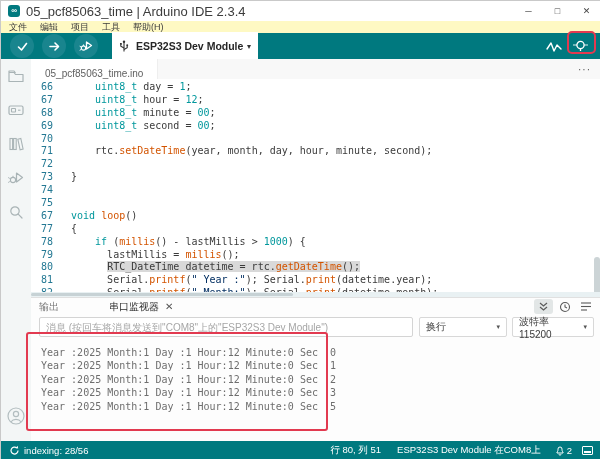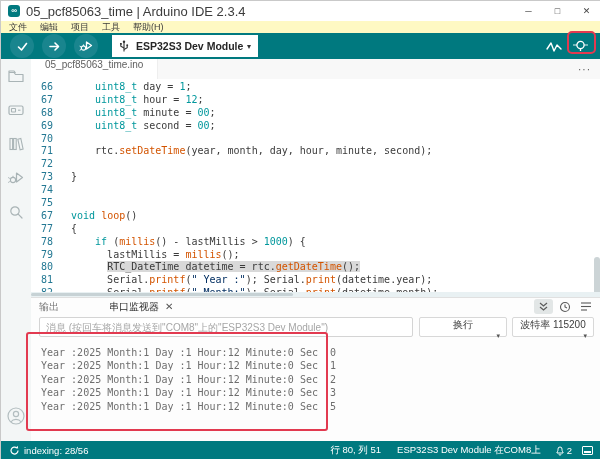--- a/index.html
+++ b/index.html
@@ -21,34 +21,34 @@
   .win-btn{width:29px;height:100%;display:flex;align-items:center;justify-content:center;font-size:9px;color:#444;}
 
   
   #menubar{position:absolute;left:0;top:20px;width:600px;height:12px;background:#fef9c3;display:flex;align-items:center;padding-left:8px;}
   .menu-item{font-size:9px;color:#3c3c3c;margin-right:13px;}
 
   
   #toolbar{position:absolute;left:0;top:32px;width:600px;height:26px;background:var(--accent);display:flex;align-items:center;}
   .tool-circle{width:24px;height:24px;border-radius:50%;background:var(--btn);display:flex;align-items:center;justify-content:center;margin-left:8px;}
   .tool-circle:first-child{margin-left:9px;}
-  #board-selector{margin-left:14px;width:146px;height:22px;background:#fff;border-radius:0;display:flex;align-items:center;padding:8px 7px;}
+  #board-selector{margin-left:14px;width:146px;height:22px;background:#fff;border-radius:0;display:flex;align-items:center;padding:14px 7px;}
   #board-label{font-size:10.5px;font-weight:bold;color:#262626;margin-left:7px;white-space:nowrap;}
   #board-caret{margin-left:auto;font-size:8px;color:#333;}
   #toolbar-right{margin-left:auto;display:flex;align-items:center;margin-right:8px;}
   .tool-icon-right{width:26px;height:22px;display:flex;align-items:center;justify-content:center;}
 
   
   #activitybar{position:absolute;left:0;top:58px;width:30px;height:382px;background:#f3f6f6;display:flex;flex-direction:column;align-items:center;}
   .act-icon{width:30px;height:34px;display:flex;align-items:center;justify-content:center;}
   #account-icon{margin-top:auto;margin-bottom:8px;}
 
   
   #tabbar{position:absolute;left:30px;top:58px;width:570px;height:20px;background:#f8f8f8;display:flex;align-items:center;}
-  #tab-active{height:100%;display:flex;align-items:flex-start;padding:0 14px;background:#ffffff;border-right:1px solid #eee;}
+  #tab-active{height:100%;display:flex;align-items:flex-end;padding:0 14px;background:#ffffff;border-right:1px solid #eee;}
   #tab-active span{font-size:10px;color:#5f5f5f;}
   #tab-more{margin-left:auto;margin-right:10px;font-size:10px;color:#555;letter-spacing:1px;}
 
   
   #editor{position:absolute;left:30px;top:78px;width:570px;height:218px;background:#fff;overflow:hidden;
     font-family:"DejaVu Sans Mono",monospace;font-size:10px;}
   #code-lines{position:absolute;left:0;top:2px;width:100%;}
   .code-line{display:flex;height:12.9px;line-height:12.9px;white-space:pre;}
   .ln{width:40px;text-align:right;padding-right:18px;color:var(--linenum);flex:none;}
   .seg.pl{color:var(--text);}
@@ -69,21 +69,21 @@
   #panel-tab-close{font-size:10px;color:#555;margin-left:6px;}
   #panel-header-icons{margin-left:auto;display:flex;align-items:center;}
   .panel-hicon{width:19px;height:15px;display:flex;align-items:center;justify-content:center;margin-left:2px;border-radius:3px;}
   .panel-hicon.active{background:#e2e6e6;}
 
   #panel-inputrow{height:24px;display:flex;align-items:center;padding:0 6px 0 8px;}
   #message-input{width:374px;height:20px;border:1px solid #d4d4d4;border-radius:2px;background:#fff;
     font-size:10px;color:#333;padding:0 6px;font-family:"Liberation Sans",sans-serif;outline:none;}
   #message-input::placeholder{color:#a6a6a6;}
   .panel-select{height:20px;border:1px solid #d8d8d8;border-radius:2px;background:#fff;display:flex;align-items:center;
-    font-size:10px;color:#3c3c3c;padding:0 6px;flex-direction:column;}
+    font-size:10px;color:#3c3c3c;padding:0 6px;}
   #select-lineending{width:88px;margin-left:6px;}
   #select-baud{width:82px;margin-left:5px;}
   .select-caret{margin-left:auto;font-size:7px;color:#555;}
 
   #serial-output{position:absolute;left:10px;top:48px;font-family:"DejaVu Sans Mono",monospace;
     font-size:10px;color:var(--serialText);text-align:center;}
   .serial-line{height:13.4px;line-height:13.4px;white-space:pre;}
 
   
   #statusbar{position:absolute;left:0;top:440px;width:600px;height:19px;background:var(--accent);

